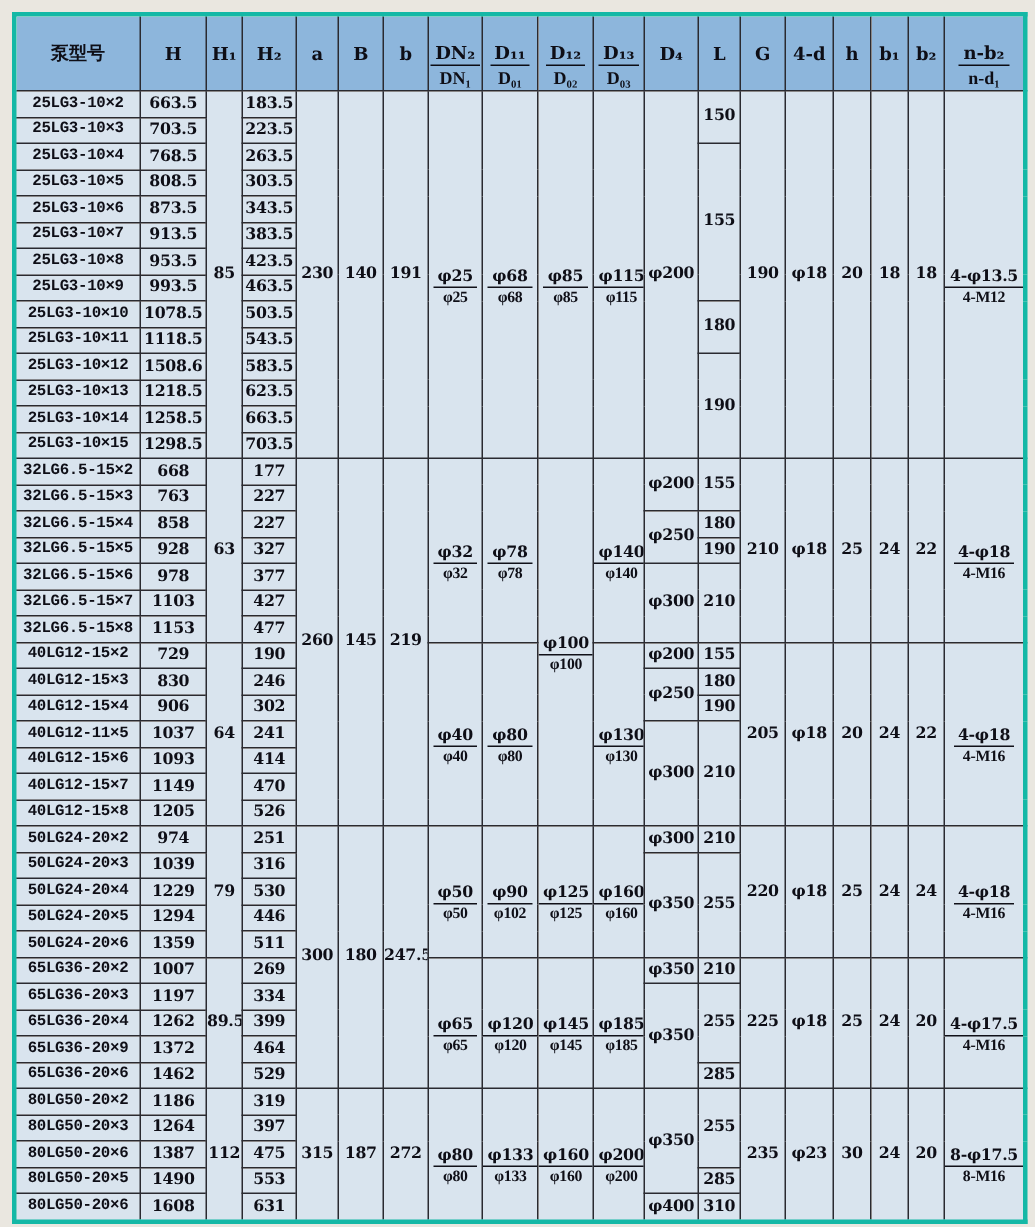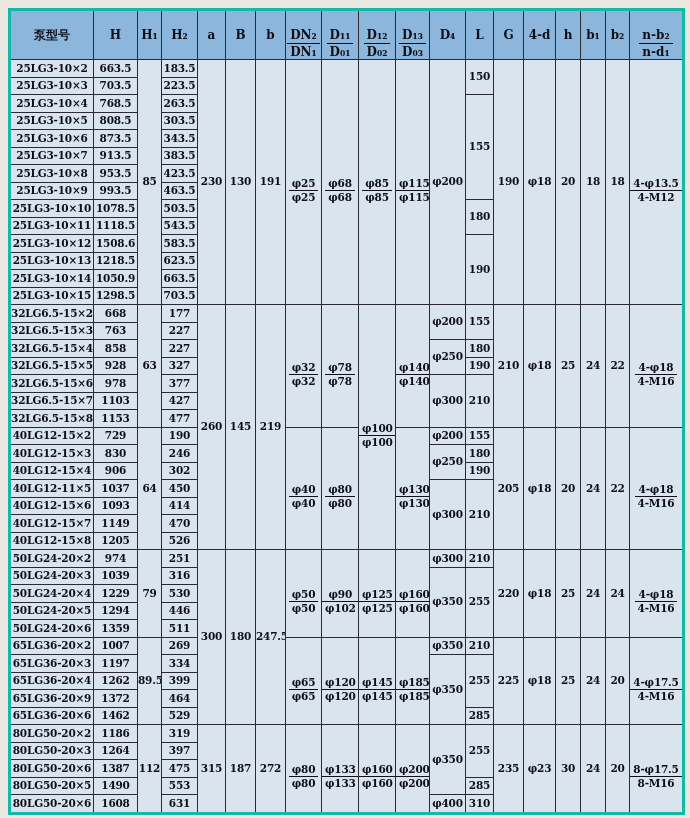--- a/index.html
+++ b/index.html
@@ -20,24 +20,24 @@
   }
   thead th{
     background:#8db6dc;height:47px;
     font-size:12px;font-weight:bold;
   }
   tbody td{
     background:#d9e4ee;height:16.5px;
     font-size:10.5px;font-weight:bold;line-height:1.05;
     letter-spacing:-0.2px;
   }
-  td.model{font-size:10.5px;}
+  td.model{font-size:10.5px;font-family:Liberation Mono, monospace;}
   .fr{display:inline-block;vertical-align:middle;margin-top:17px;}
   .fr .ft{display:block;border-bottom:1px solid #101018;padding:0 3px 1px;}
-  .fr .fb{display:block;padding:1px 3px 0;}
+  .fr .fb{display:block;padding:1px 3px 0;font-family:Liberation Serif, serif;}
   thead .fr .ft{border-bottom-color:#0c0c14;}
 </style>
 </head>
 <body>
 
 <div class="sheet">
   <table>
     <colgroup>
         <col style="width: 84px;">
         <col style="width: 44px;">
@@ -82,21 +82,21 @@
           <th><span class="fr"><span class="ft">n-b₂</span><span class="fb">n-d₁</span></span></th>
         </tr>
       </thead>
     <tbody>
         <tr>
           <td class="model">25LG3-10×2</td>
           <td>663.5</td>
           <td rowspan="14">85</td>
           <td>183.5</td>
           <td rowspan="14">230</td>
-          <td rowspan="14">130</td>
+          <td rowspan="14">140</td>
           <td rowspan="14">191</td>
           <td rowspan="14"><span class="fr"><span class="ft">φ25</span><span class="fb">φ25</span></span></td>
           <td rowspan="14"><span class="fr"><span class="ft">φ68</span><span class="fb">φ68</span></span></td>
           <td rowspan="14"><span class="fr"><span class="ft">φ85</span><span class="fb">φ85</span></span></td>
           <td rowspan="14"><span class="fr"><span class="ft">φ115</span><span class="fb">φ115</span></span></td>
           <td rowspan="14">φ200</td>
           <td rowspan="2">150</td>
           <td rowspan="14">190</td>
           <td rowspan="14">φ18</td>
           <td rowspan="14">20</td>
@@ -157,21 +157,21 @@
           <td>583.5</td>
           <td rowspan="4">190</td>
         </tr>
         <tr>
           <td class="model">25LG3-10×13</td>
           <td>1218.5</td>
           <td>623.5</td>
         </tr>
         <tr>
           <td class="model">25LG3-10×14</td>
-          <td>1050.9</td>
+          <td>1258.5</td>
           <td>663.5</td>
         </tr>
         <tr>
           <td class="model">25LG3-10×15</td>
           <td>1298.5</td>
           <td>703.5</td>
         </tr>
         <tr>
           <td class="model">32LG6.5-15×2</td>
           <td>668</td>
@@ -254,21 +254,21 @@
         </tr>
         <tr>
           <td class="model">40LG12-15×4</td>
           <td>906</td>
           <td>302</td>
           <td>190</td>
         </tr>
         <tr>
           <td class="model">40LG12-11×5</td>
           <td>1037</td>
-          <td>450</td>
+          <td>241</td>
           <td rowspan="4">φ300</td>
           <td rowspan="4">210</td>
         </tr>
         <tr>
           <td class="model">40LG12-15×6</td>
           <td>1093</td>
           <td>414</td>
         </tr>
         <tr>
           <td class="model">40LG12-15×7</td>

